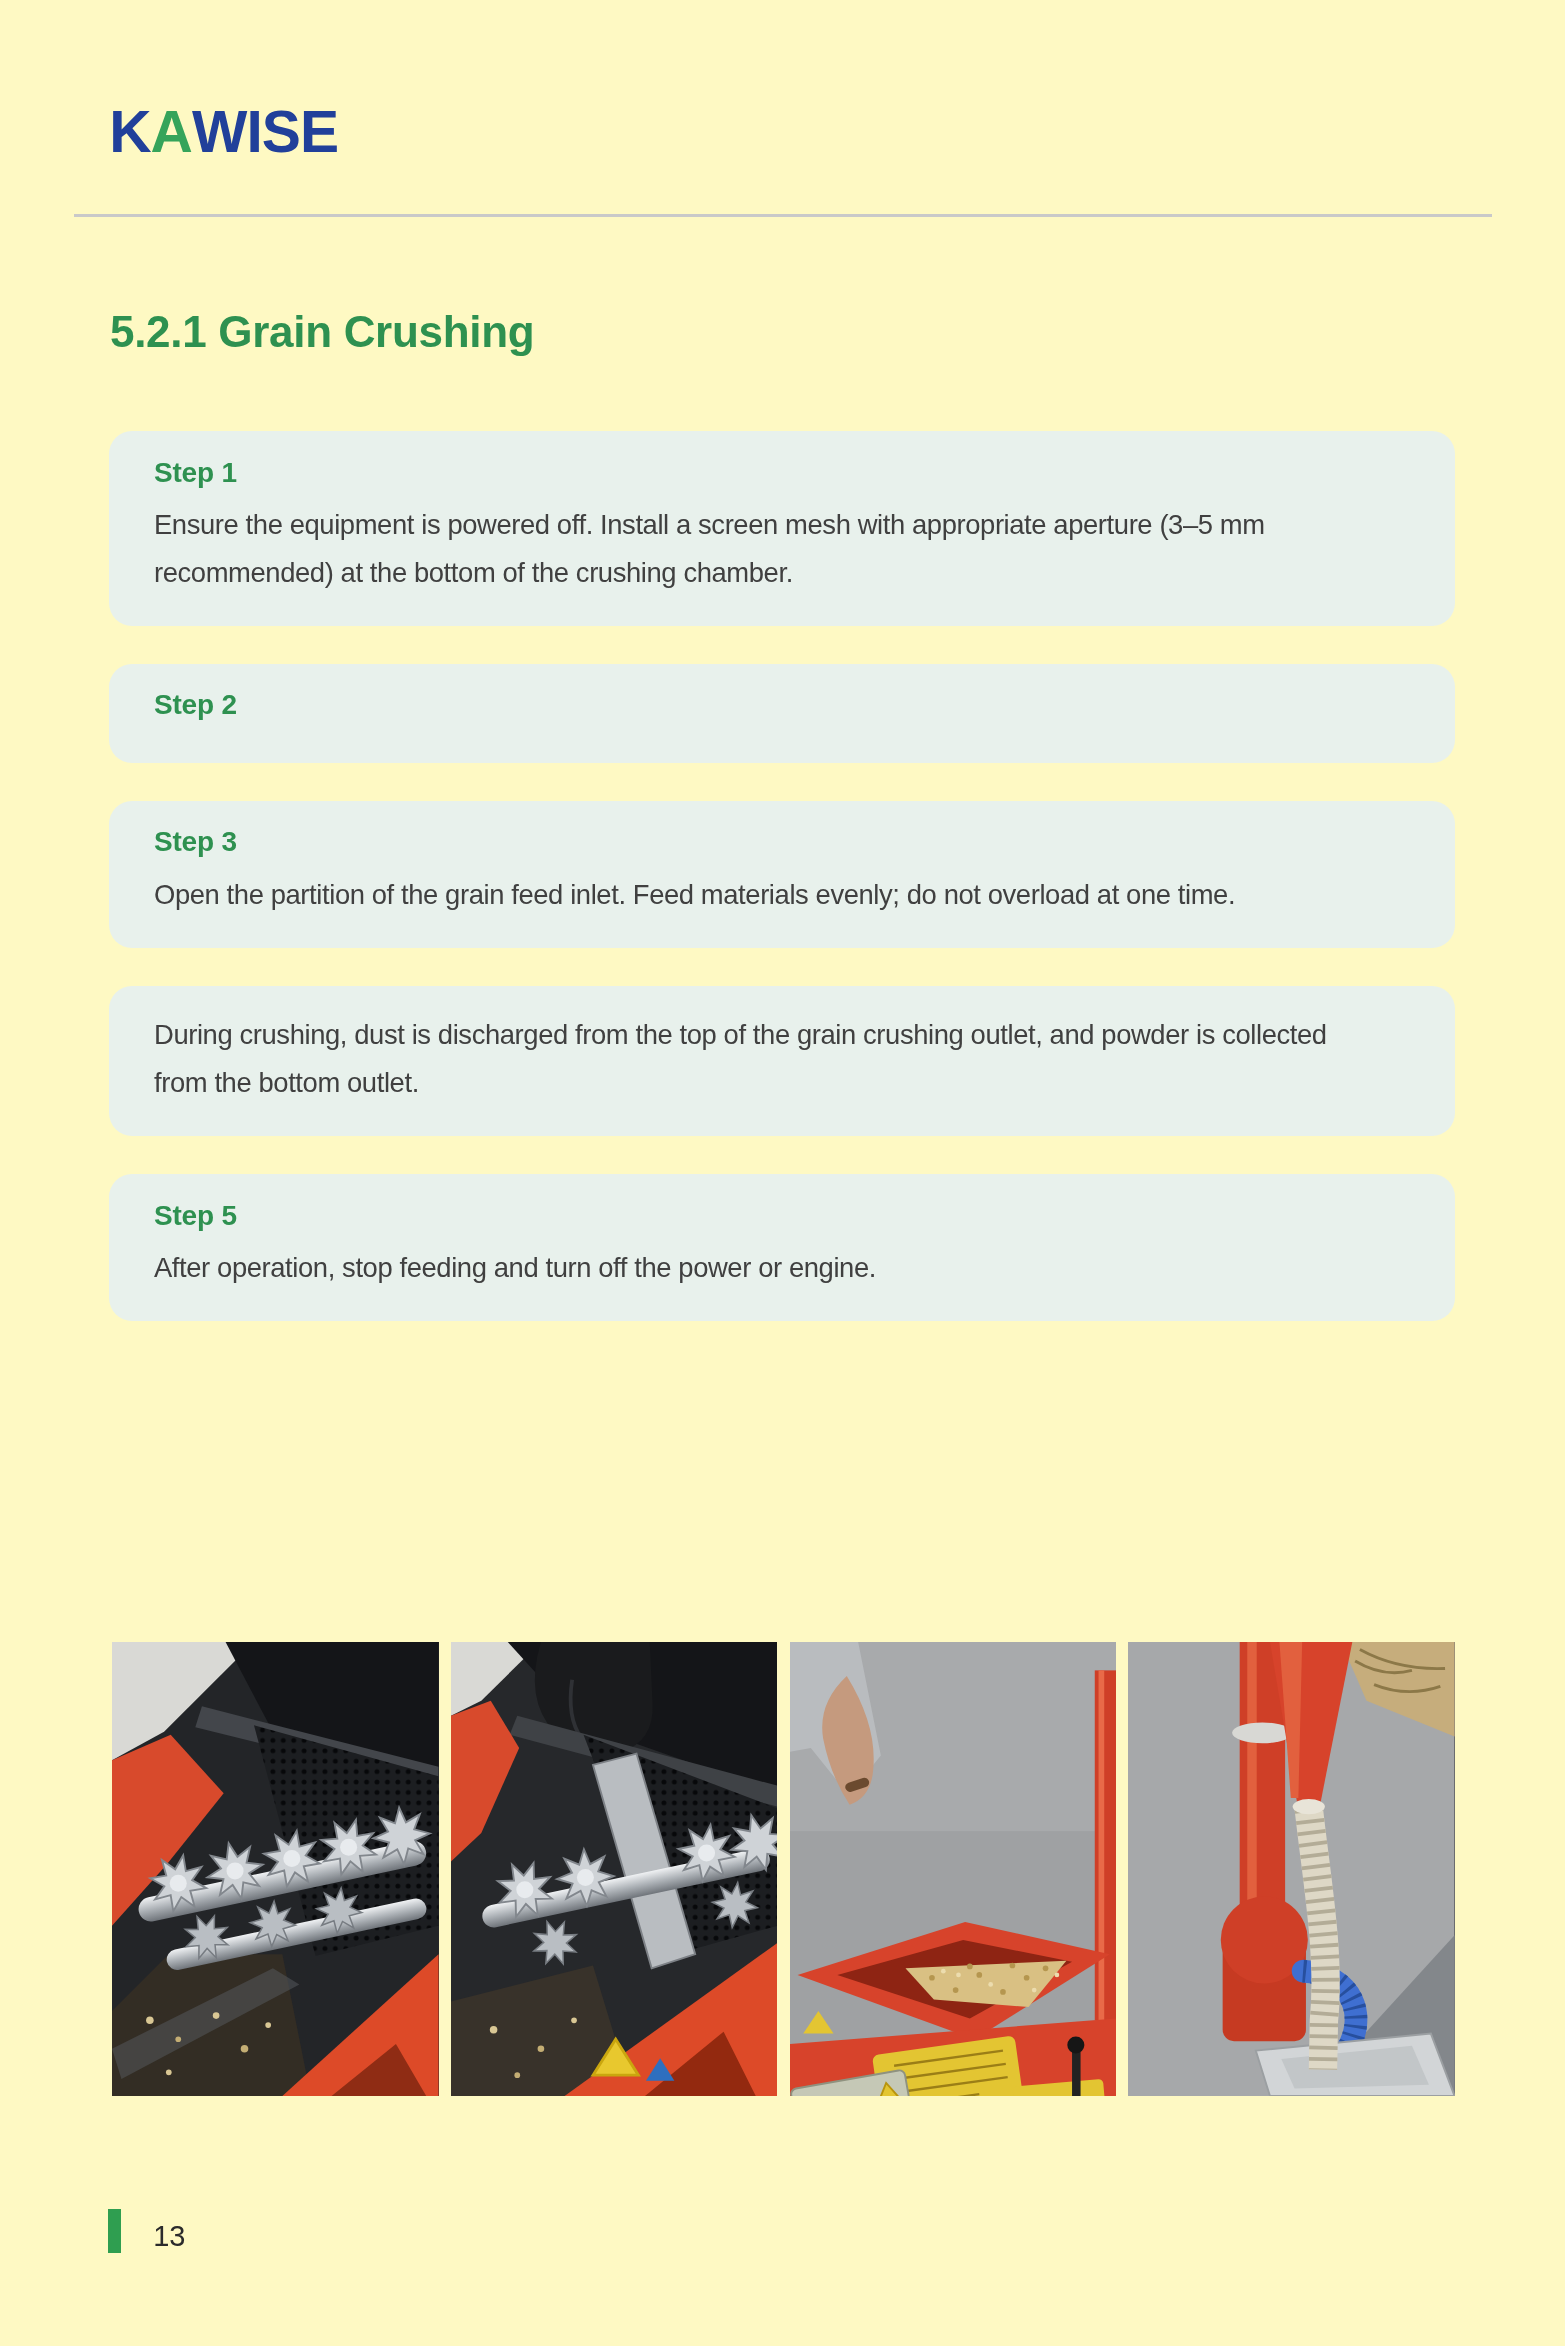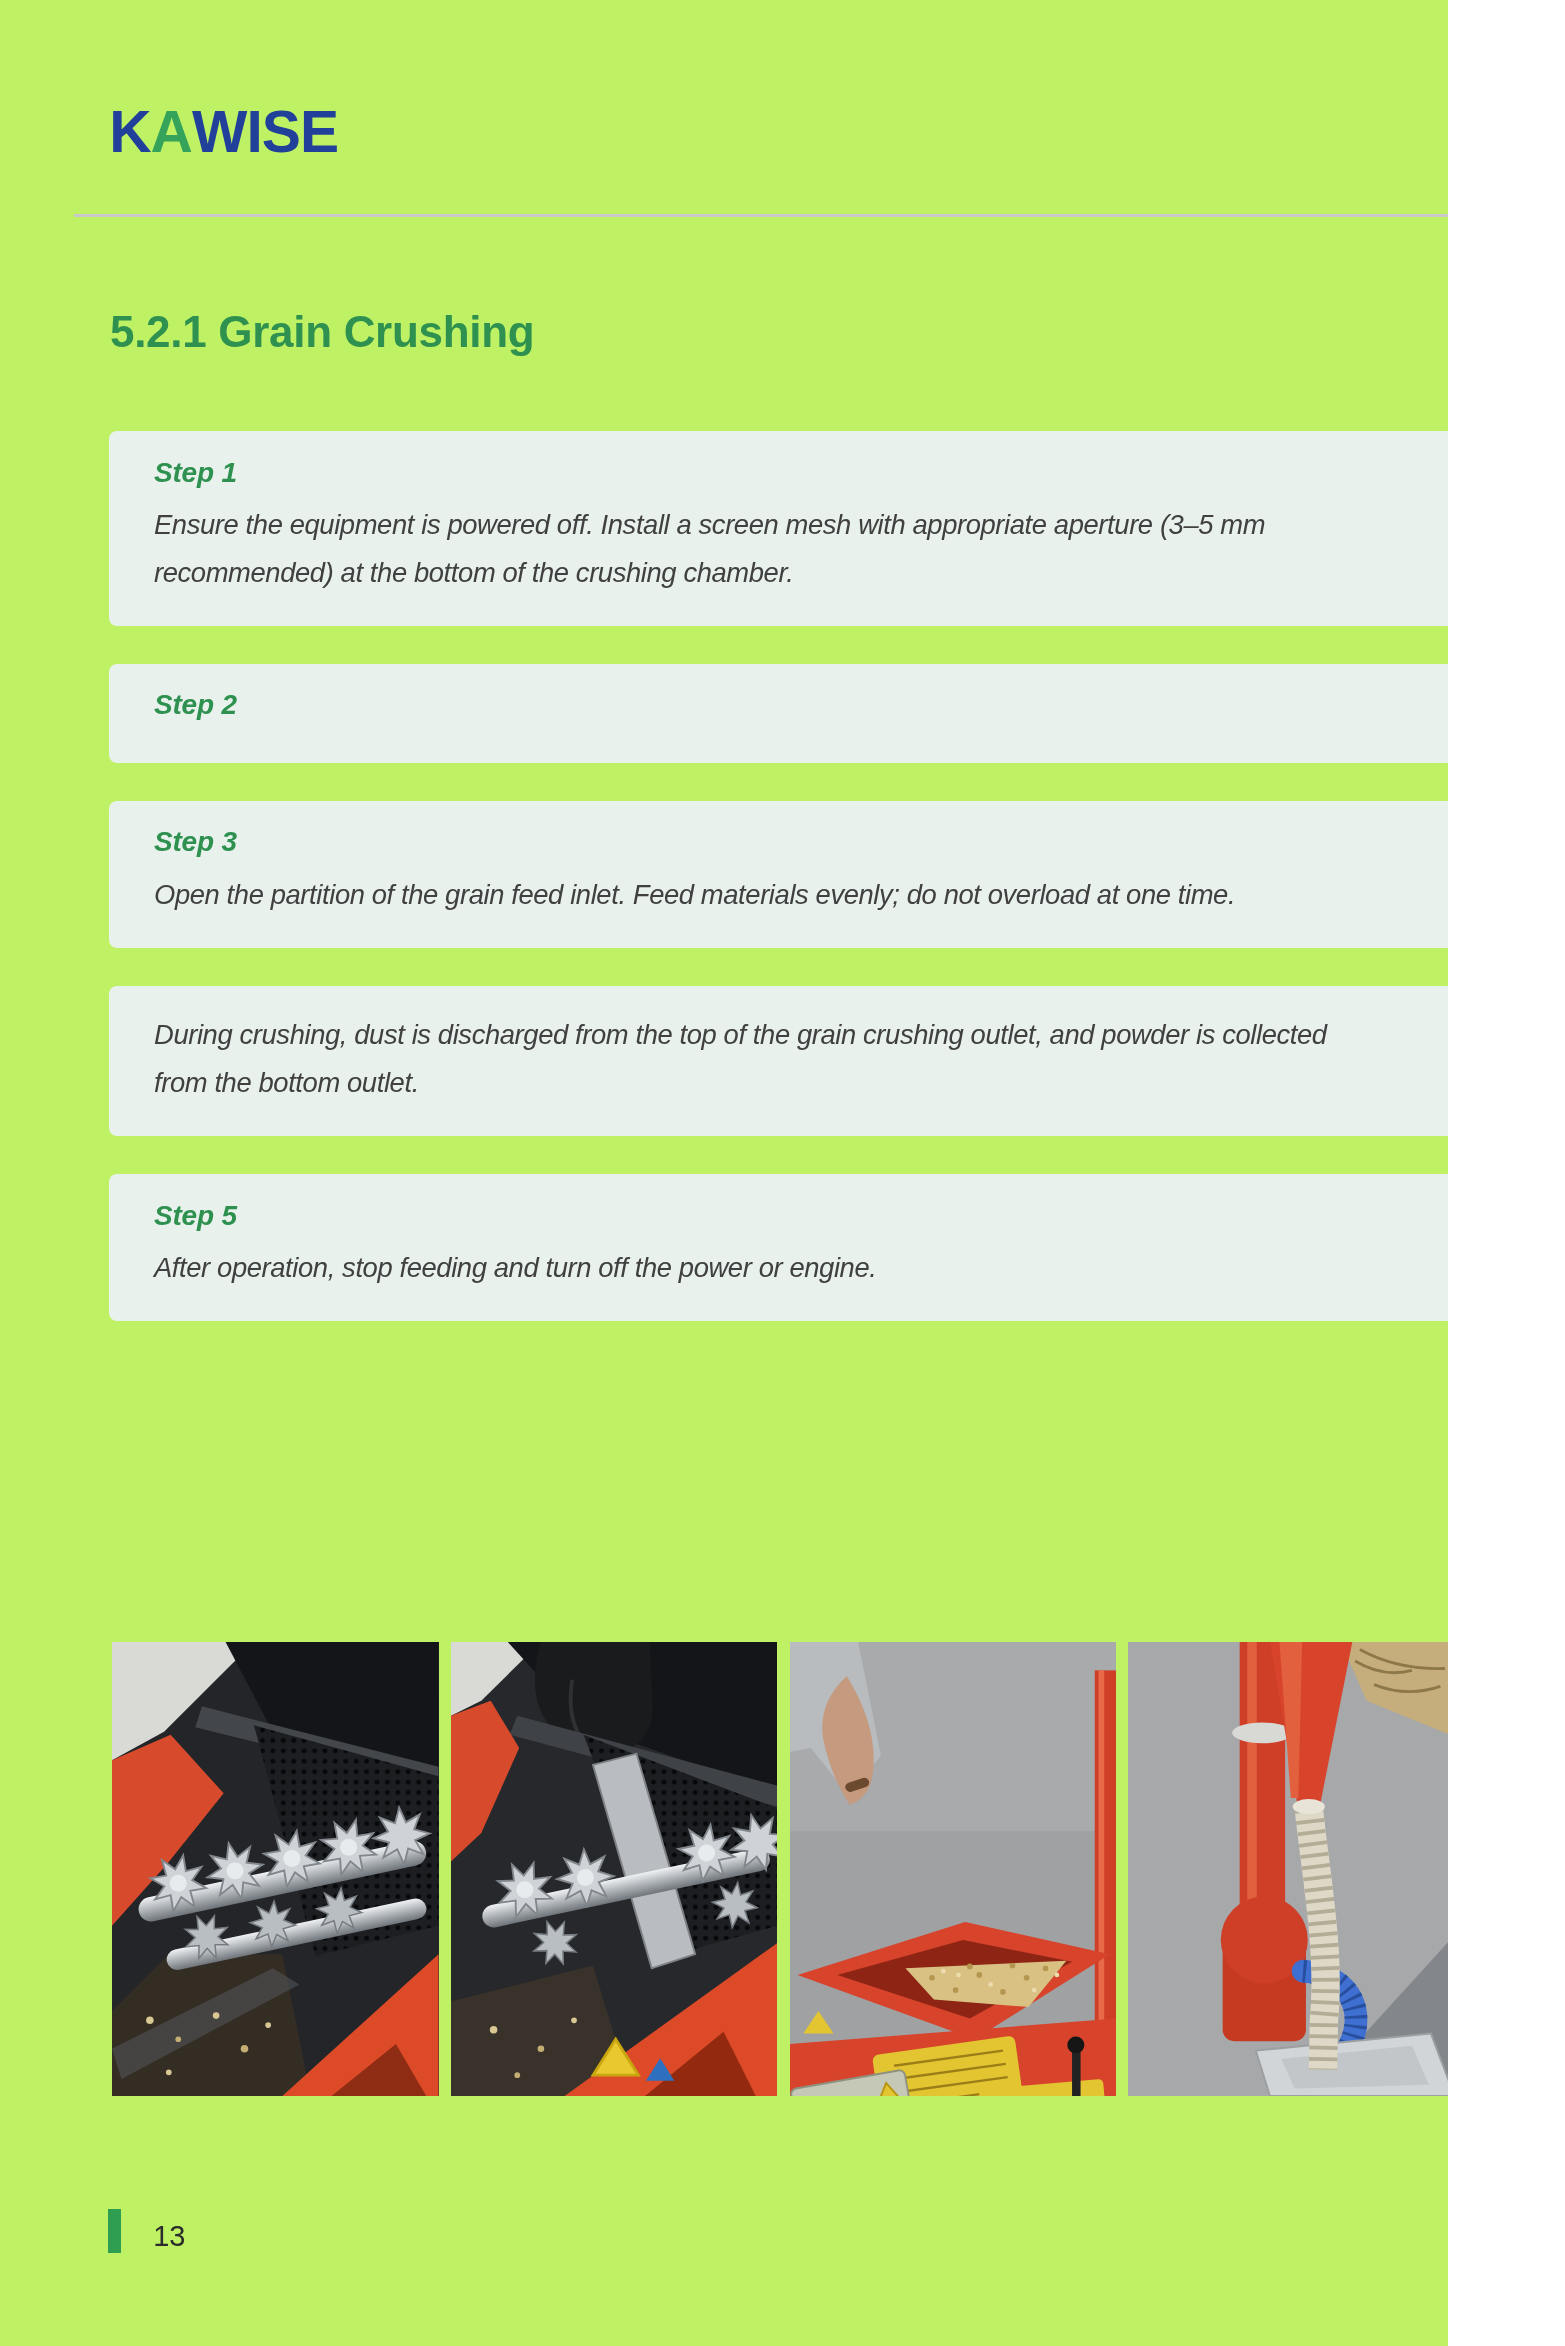--- a/index.html
+++ b/index.html
@@ -1,41 +1,40 @@
 <!DOCTYPE html>
 <html style="font-size:15px"><head>
 <meta charset="utf-8">
 <style>
   * { margin:0; padding:0; box-sizing:border-box; }
   html,body { background:#ffffff; }
   .page {
     position:relative;
-    width:1448px; height:2347px;
-    background:#bef264;
+    width:1565px; height:2347px;
+    background:#fef9c3;
     font-family:"Liberation Sans", sans-serif;
     overflow:hidden;
   }
   .logo { position:absolute; left:109px; top:97px; }
   .divider {
     position:absolute; left:74px; top:214px;
     width:1418px; height:2.8px; background:#c9c9c9; border:0;
   }
   .heading {
     position:absolute; left:110px; top:307px;
     font-size:44px; font-weight:700; color:#2e9150;
     letter-spacing:-0.3px;
   }
   .steps {
     position:absolute; left:109px; top:431px; width:1346px;
     display:flex; flex-direction:column; gap:38px;
   }
   .step-card {
-    background:#e8f1ec; border-radius:8px;
+    background:#e8f1ec; border-radius:23px;
     padding:25.6px 45px 29px 45px;
-    font-style:italic;
   }
   .step-label {
     color:#2e9150; font-size:28px; font-weight:700;
     margin-bottom:12.3px; letter-spacing:-0.2px;
   }
   .step-text {
     color:#404040; font-size:27.4px; line-height:48px;
     letter-spacing:-0.4px; max-width:1202px;
   }
   .photos {

